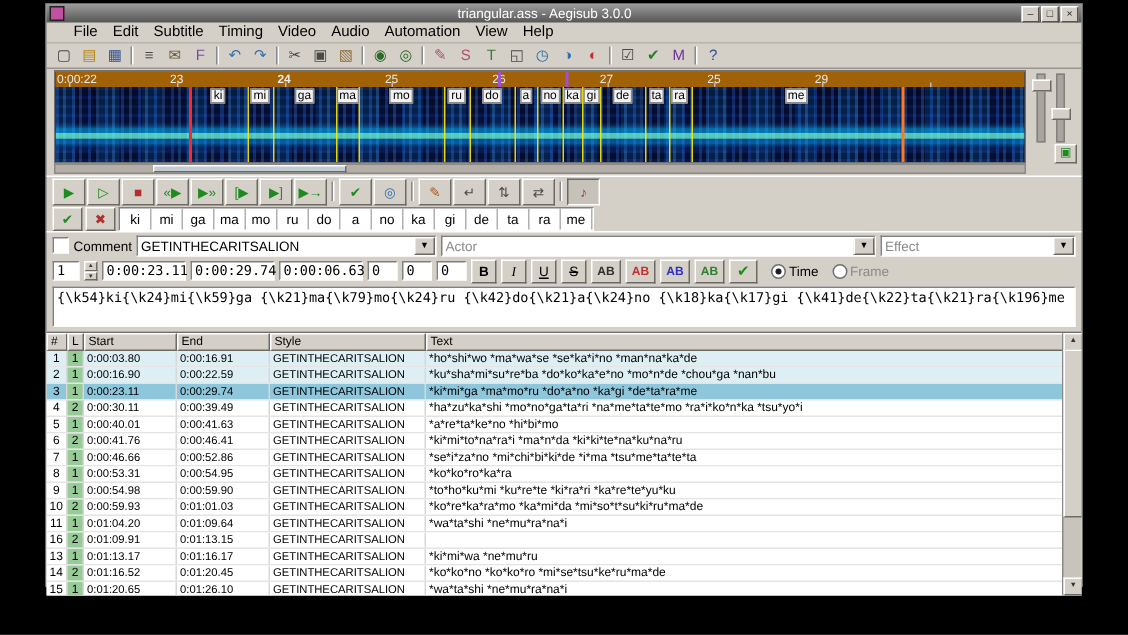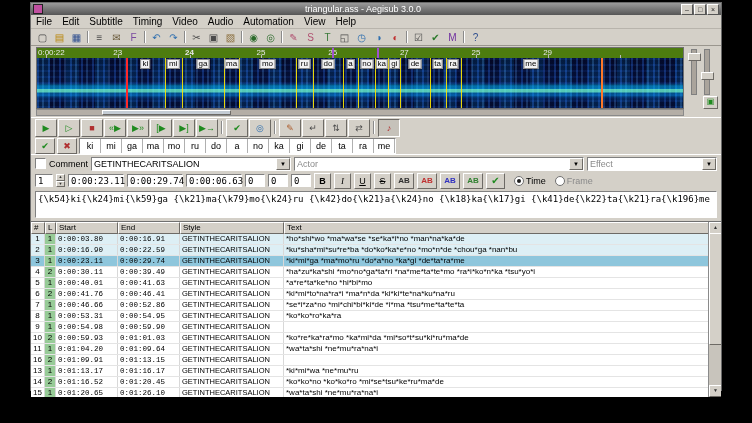--- a/index.html
+++ b/index.html
@@ -11,34 +11,34 @@
   
   .titlebar{height:12px;background:linear-gradient(#9a9a9a,#565656);display:flex;align-items:center;
             color:#fff;font-size:9px;padding:0 2px;}
   .app-icon{width:8px;height:8px;background:#c050a0;border:1px solid #222;margin-right:3px;}
   .tb-title{flex:1;text-align:center;line-height:11px;white-space:nowrap;overflow:hidden;}
   .winbtn{width:10px;height:9px;margin-left:1px;background:#d4d0c8;border:1px solid;
           border-color:#fff #555 #555 #fff;color:#222;font-size:7px;line-height:7px;
           display:flex;align-items:center;justify-content:center;}
 
   
-  .menubar{height:13px;display:flex;align-items:center;font-size:10px;padding-left:0;
+  .menubar{height:13px;display:flex;align-items:center;font-size:10px;padding-left:13px;
            border-bottom:1px solid #b8b4ac;}
   .menu-item{padding:0 5px;line-height:13px;}
 
   
   .toolbar{height:16px;display:flex;align-items:center;padding-left:3px;border-bottom:1px solid #9a968e;}
   .tbtn{width:17px;height:15px;display:flex;align-items:center;justify-content:center;font-size:10px;}
   .tsep{width:0;height:12px;border-left:1px solid #8a8a8a;border-right:1px solid #fff;margin:0 2px;}
 
   
   .audio{position:relative;height:71px;}
   .spec-wrap{position:absolute;left:5px;top:1px;width:648px;height:62px;border:1px solid #707070;
              box-sizing:border-box;overflow:hidden;background:#222;}
-  .timeline{position:absolute;left:0;top:0;right:0;height:10px;background:#4d7c0f;}
+  .timeline{position:absolute;left:0;top:0;right:0;height:10px;background:#a16207;}
   .tl-label{position:absolute;top:0;color:#e8e8e8;font-size:8px;line-height:9px;white-space:nowrap;}
   .tl-tick{position:absolute;bottom:0;width:1px;height:3px;background:#bbb;}
   .tl-key{position:absolute;top:0;width:2px;height:10px;background:#a050d0;}
   .spec{position:absolute;left:0;top:10px;width:100%;height:50px;
     background:
       linear-gradient(180deg,rgba(0,0,0,0) 0 50%,rgba(0,190,255,.50) 56% 61%,rgba(110,255,215,.75) 62% 68%,rgba(0,150,235,.45) 70% 75%,rgba(0,60,140,.35) 80%,rgba(0,0,0,0) 88%),
       repeating-linear-gradient(90deg,rgba(45,115,235,.30) 0 2px,rgba(0,10,40,.18) 2px 5px,rgba(95,175,255,.22) 5px 7px,rgba(0,20,60,.22) 7px 11px),
       repeating-linear-gradient(90deg,rgba(0,170,255,.12) 0 13px,rgba(0,0,35,.28) 13px 29px),
       repeating-linear-gradient(0deg,rgba(25,65,170,.25) 0 2px,rgba(0,0,25,.22) 2px 6px),
       linear-gradient(180deg,#060b26 0%,#0a1a4a 45%,#0c2158 62%,#071236 100%);}
@@ -114,21 +114,21 @@
   .ghead{display:flex;height:12px;}
   .hcell{background:#d4d0c8;border:1px solid;border-color:#fff #6d6a65 #6d6a65 #fff;font-size:8px;
          line-height:10px;padding-left:2px;box-sizing:border-box;overflow:hidden;}
   .gbody{position:absolute;left:0;right:12px;top:12px;bottom:0;}
   .grow{display:flex;height:10px;font-size:8px;line-height:10px;background:#fff;border-bottom:1px solid #e4e4e4;}
   .grow.tint{background:#ddeff5;}
   .grow.sel{background:#8ec6dc;}
   .gcell{box-sizing:border-box;border-right:1px solid #d8d8d8;padding-left:2px;overflow:hidden;white-space:nowrap;}
   .c-num{width:14px;text-align:center;padding-left:0;}
   .c-layer{width:11px;text-align:center;padding-left:0;background:#97cb97;}
-  .c-time{width:62px;font-family:Liberation Mono, monospace;font-size:7.5px;}
+  .c-time{width:62px;font-family:Liberation Sans, sans-serif;font-size:7.5px;}
   .c-style{width:104px;font-size:7.5px;}
   .c-text{flex:1;border-right:none;}
   .hc0{width:14px;} .hc1{width:11px;} .hc2{width:62px;} .hc3{width:62px;} .hc4{width:104px;} .hc5{flex:1;}
   .vscroll{position:absolute;right:0;top:0;bottom:0;width:12px;background:#c8c4bc;border-left:1px solid #8a8a8a;}
   .varrow{position:absolute;left:0;width:11px;height:10px;background:#d4d0c8;border:1px solid;
           border-color:#fff #6d6a65 #6d6a65 #fff;font-size:5px;line-height:8px;text-align:center;color:#333;}
   .va-up{top:0;} .va-dn{bottom:0;}
   .vhandle2{position:absolute;left:0;width:11px;top:11px;height:110px;background:#d4d0c8;border:1px solid;
             border-color:#fff #6d6a65 #6d6a65 #fff;}
 </style>
@@ -508,20 +508,21 @@
             <div class="gcell c-time">0:00:54.95</div>
             <div class="gcell c-style">GETINTHECARITSALION</div>
             <div class="gcell c-text">*ko*ko*ro*ka*ra</div>
           </div>
           <div class="grow">
             <div class="gcell c-num">9</div>
             <div class="gcell c-layer">1</div>
             <div class="gcell c-time">0:00:54.98</div>
             <div class="gcell c-time">0:00:59.90</div>
             <div class="gcell c-style">GETINTHECARITSALION</div>
+            <div class="gcell c-text">*to*ho*ku*mi *ku*re*te *ki*ra*ri *ka*re*te*yu*ku</div>
           </div>
           <div class="grow">
             <div class="gcell c-num">10</div>
             <div class="gcell c-layer">2</div>
             <div class="gcell c-time">0:00:59.93</div>
             <div class="gcell c-time">0:01:01.03</div>
             <div class="gcell c-style">GETINTHECARITSALION</div>
             <div class="gcell c-text">*ko*re*ka*ra*mo *ka*mi*da *mi*so*t*su*ki*ru*ma*de</div>
           </div>
           <div class="grow">

